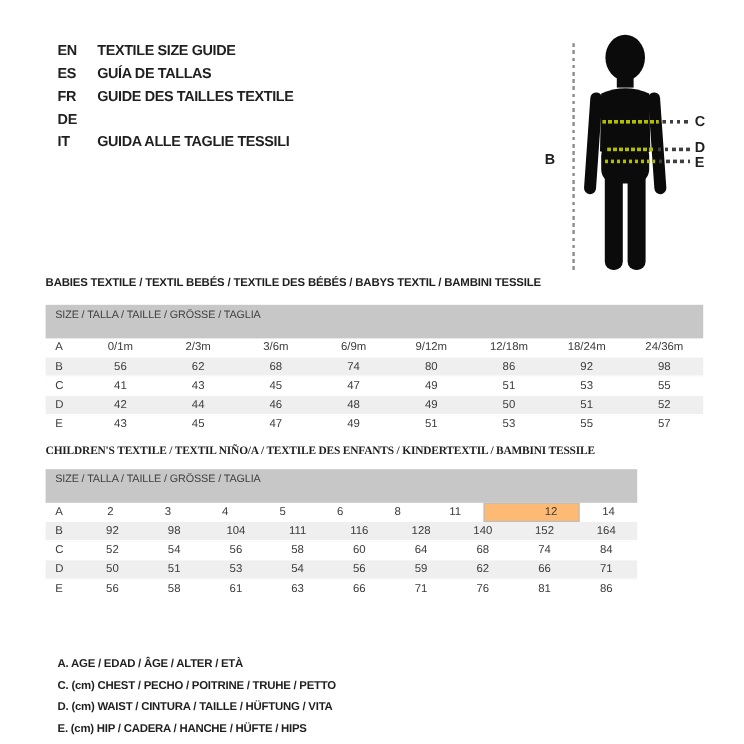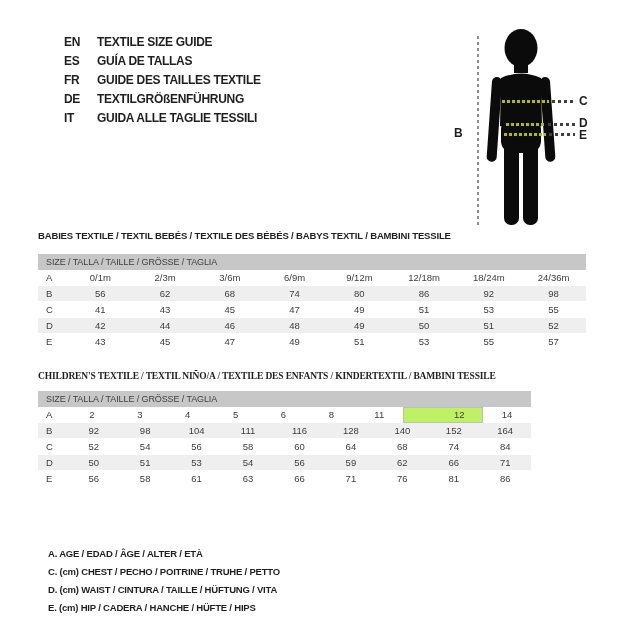--- a/index.html
+++ b/index.html
@@ -1,44 +1,44 @@
 <!DOCTYPE html>
 <html style="--accent: #b2bd00;"><head>
 <meta charset="utf-8">
 <style>
   html,body{margin:0;padding:0;background:#fff;}
   #canvas{
     position:relative;width:620px;height:620px;background:#fff;overflow:hidden;
     font-family:"Liberation Sans","DejaVu Sans",sans-serif;color:#2e2e2e;
   }
   
-  .lang-list{position:absolute;left:48px;top:33px;margin-left:16px;}
+  .lang-list{position:absolute;left:48px;top:33px;}
   .lang-row{display:flex;height:19px;line-height:19px;font-size:12px;font-weight:700;
     letter-spacing:-0.3px;color:#1f1f1f;}
   .lang-code{width:33px;flex:none;}
   
   .figure-svg{position:absolute;left:468px;top:26px;}
   .dot-v{position:absolute;left:477px;top:36px;width:2px;height:189px;
     background:repeating-linear-gradient(180deg,#8c8c8c 0 3px,transparent 3px 6px);}
   .dot-h{position:absolute;height:3px;}
   .dot-accent{background:repeating-linear-gradient(90deg,var(--accent,#b2bd00) 0 3px,transparent 3px 5px);}
   .dot-dark{background:repeating-linear-gradient(90deg,#3f3f3f 0 3px,transparent 3px 6px);}
   .fig-label{position:absolute;font-size:12px;font-weight:700;color:#1f1f1f;}
   
   .sec-title{position:absolute;left:38px;font-size:9.5px;font-weight:700;
     letter-spacing:-0.15px;color:#1f1f1f;white-space:nowrap;}
   
   .size-table{position:absolute;left:38px;}
-  .thead{background:#c7c7c7;height:16px;line-height:16px;font-size:9px;
+  .thead{background:#c7c7c7;height:28px;line-height:16px;font-size:9px;
     padding-left:8px;color:#3f3f3f;letter-spacing:-0.1px;}
   .trow{display:flex;height:16px;line-height:15px;font-size:9.5px;color:#3c3c3c;}
   .trow.stripe{background:#efefef;box-shadow:inset 0 -1px 0 #ffffff;}
   .tlabel{width:22px;padding-left:8px;flex:none;}
   .tcell{flex:1;text-align:center;}
-  .tcell.boxed{outline:1px solid #bdbdbd;outline-offset:-1px;background:#bef264;padding-left:32px;}
+  .tcell.boxed{outline:1px solid #bdbdbd;outline-offset:-1px;background:#fdba74;padding-left:32px;}
   
   .legend{position:absolute;left:48px;top:497px;margin-top:48px;}
   .legend-line{height:18px;line-height:18px;font-size:9.5px;font-weight:700;
     letter-spacing:-0.2px;color:#1f1f1f;white-space:nowrap;}
 </style>
 </head>
 <body>
 
 <div id="canvas">
 
@@ -50,21 +50,20 @@
     <div class="lang-row">
       <span class="lang-code">ES</span>
       <span class="lang-label">GUÍA DE TALLAS</span>
     </div>
     <div class="lang-row">
       <span class="lang-code">FR</span>
       <span class="lang-label">GUIDE DES TAILLES TEXTILE</span>
     </div>
     <div class="lang-row">
       <span class="lang-code">DE</span>
-      <span class="lang-label">TEXTILGRÖßENFÜHRUNG</span>
     </div>
     <div class="lang-row">
       <span class="lang-code">IT</span>
       <span class="lang-label">GUIDA ALLE TAGLIE TESSILI</span>
     </div>
   </div>
 
   <svg class="figure-svg" width="110" height="205" viewBox="0 0 110 205">
     <g fill="#0b0b0b">
       <ellipse cx="53" cy="22" rx="16.5" ry="19"></ellipse>

